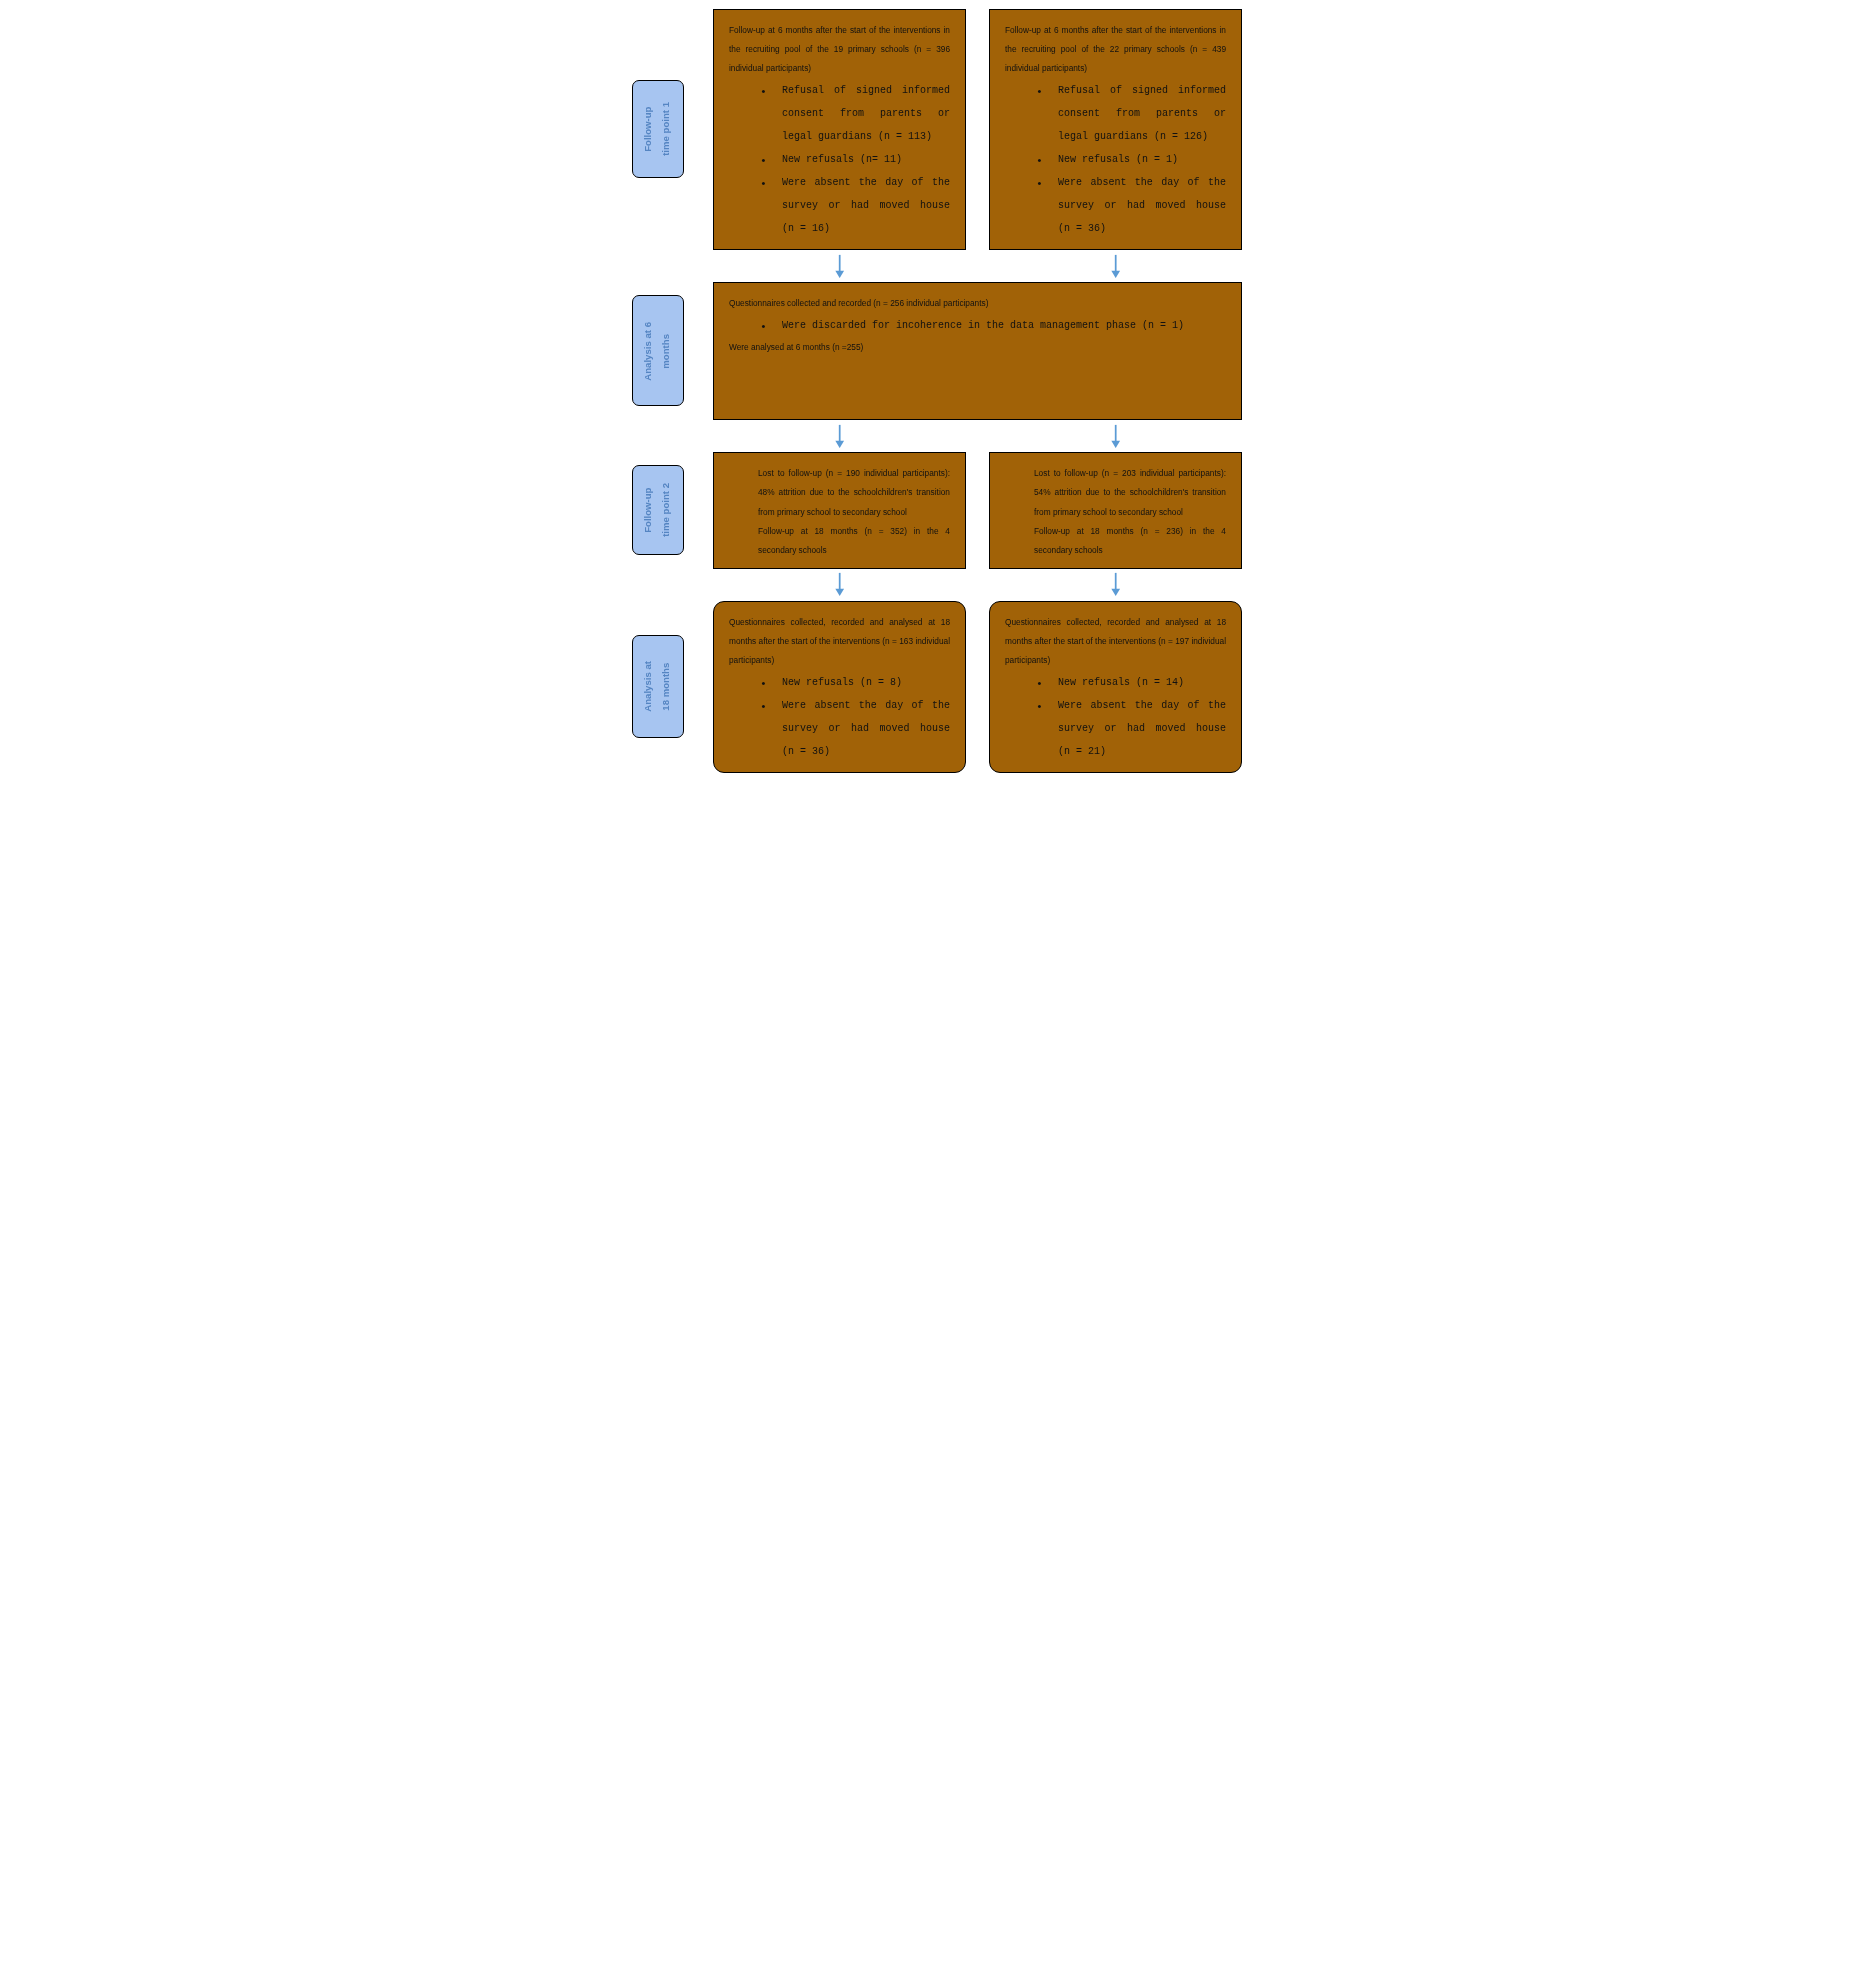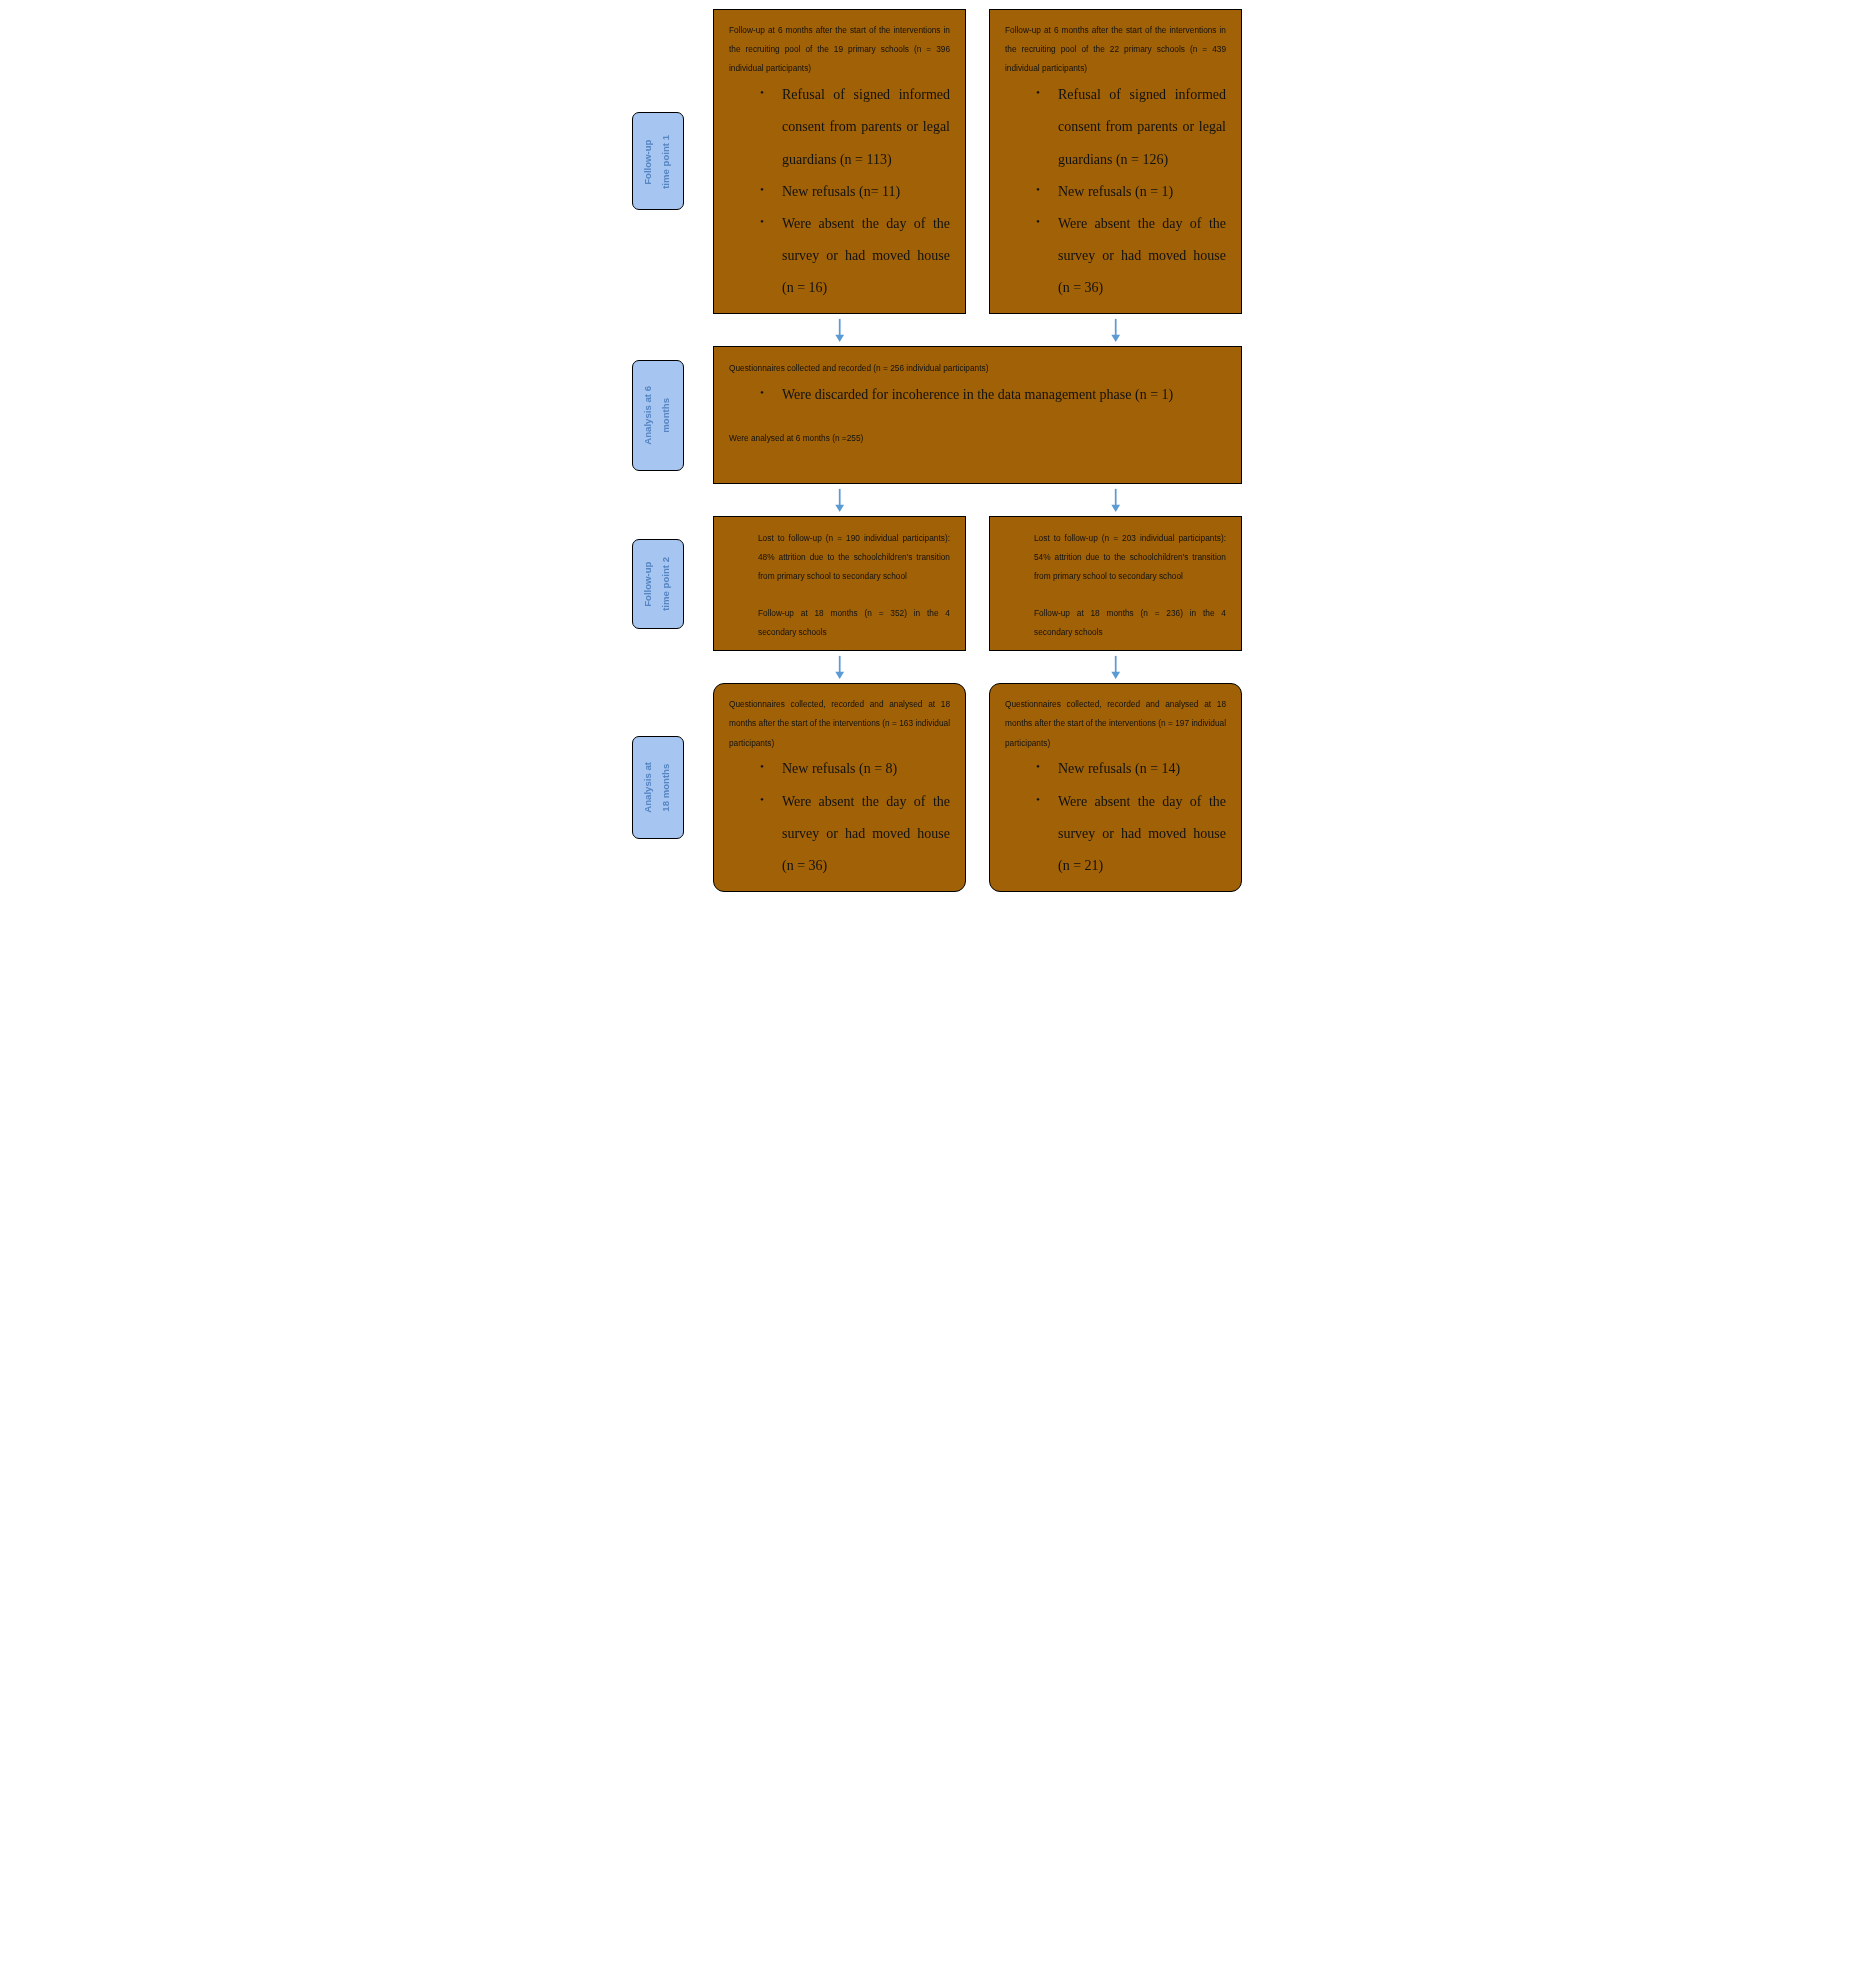--- a/index.html
+++ b/index.html
@@ -69,27 +69,27 @@
     line-height: 2.3;
   }
   .r1 .flow-box { min-height: 172px; }
   .r2 .flow-box { min-height: 138px; }
   .r3 .flow-box { min-height: 113px; padding-left: 44px; }
   .r4 .flow-box { min-height: 131px; border-radius: 11px; }
   .intro, .footer-line {
     margin: 0;
     text-align: justify;
   }
-  .footer-line { margin-top: 18px; }
+  .footer-line { margin-top: 0; }
   ul.bullets {
     list-style: none;
     margin: 0.9px 0 0.9px 0;
     padding: 0 0 0 31px;
-    font-family: Liberation Serif, serif;
-    font-size: 14px;
+    font-family: Liberation Mono, monospace;
+    font-size: 10px;
   }
   ul.bullets li {
     position: relative;
     padding-left: 22px;
     text-align: justify;
   }
   ul.bullets li::before {
     content: "\2022";
     position: absolute;
     left: 0;

